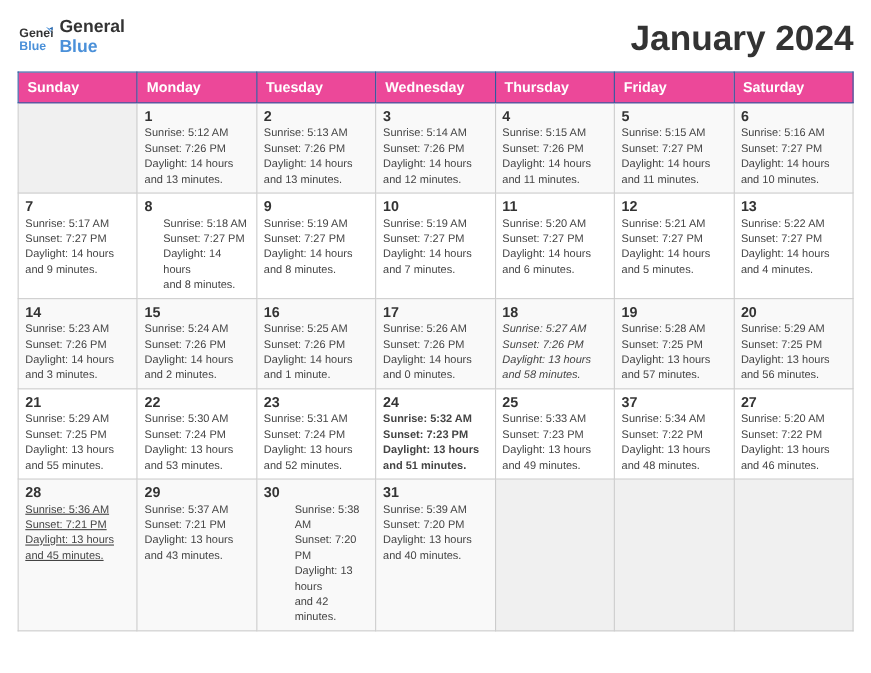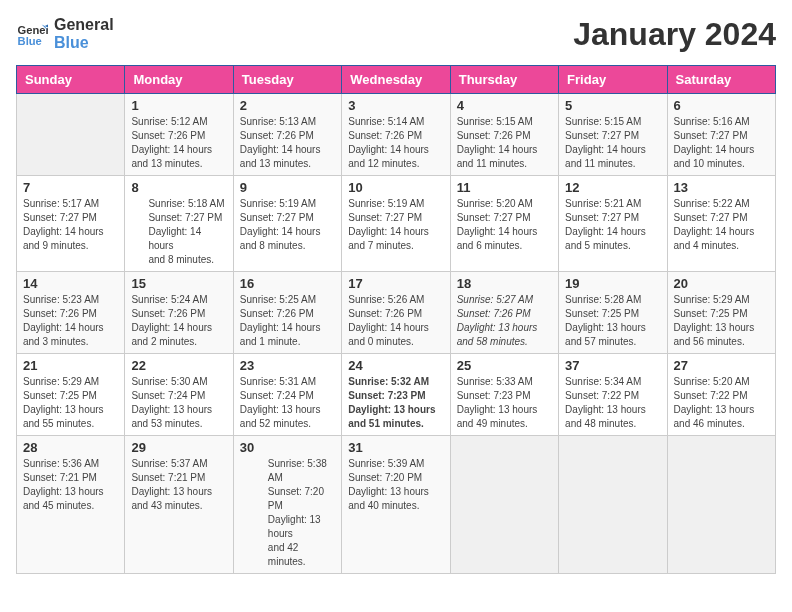--- a/index.html
+++ b/index.html
@@ -309,21 +309,21 @@
           <span class="day-number">27</span>
           <div class="day-info" style="white-space: pre-line;">Sunrise: 5:20 AM
 Sunset: 7:22 PM
 Daylight: 13 hours
 and 46 minutes.</div>
         </td>
       </tr>
       <tr>
         <td>
           <span class="day-number">28</span>
-          <div class="day-info" style="white-space: pre-line;">Sunrise: 5:36 AM
+          <div class="day-info" style="white-space: pre-line; text-decoration: underline;">Sunrise: 5:36 AM
 Sunset: 7:21 PM
 Daylight: 13 hours
 and 45 minutes.</div>
         </td>
         <td>
           <span class="day-number">29</span>
           <div class="day-info" style="white-space: pre-line;">Sunrise: 5:37 AM
 Sunset: 7:21 PM
 Daylight: 13 hours
 and 43 minutes.</div>

